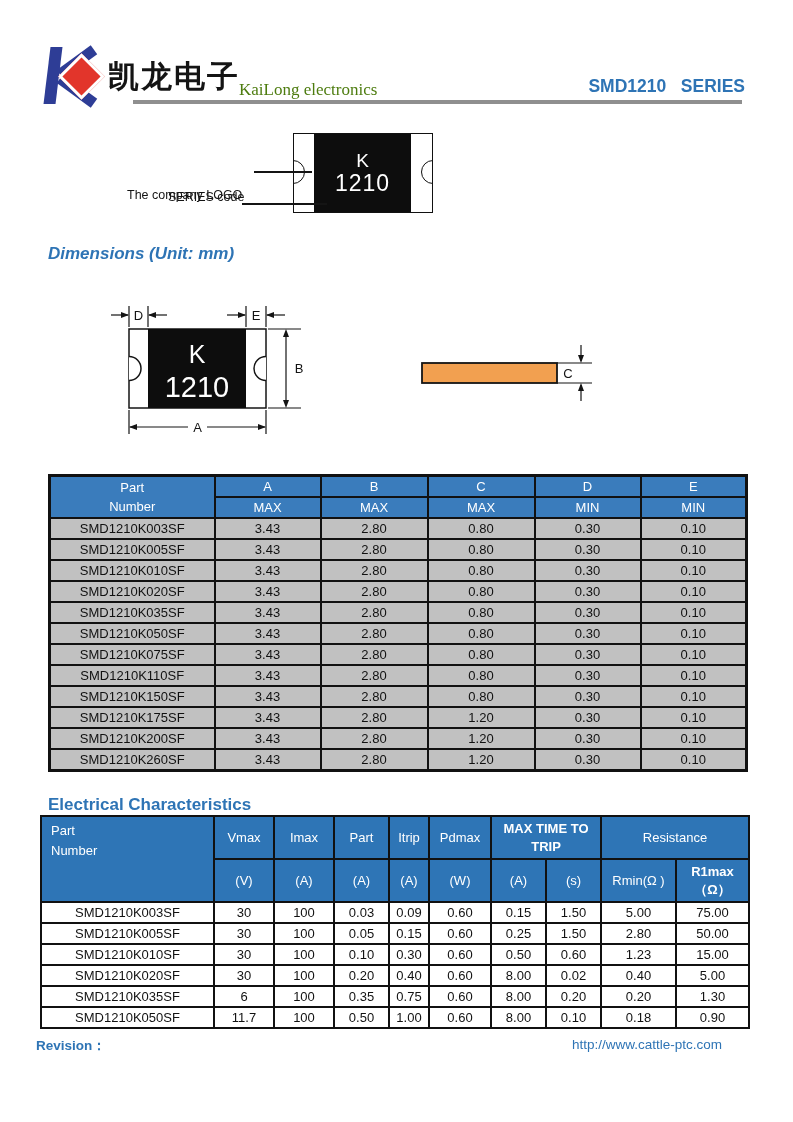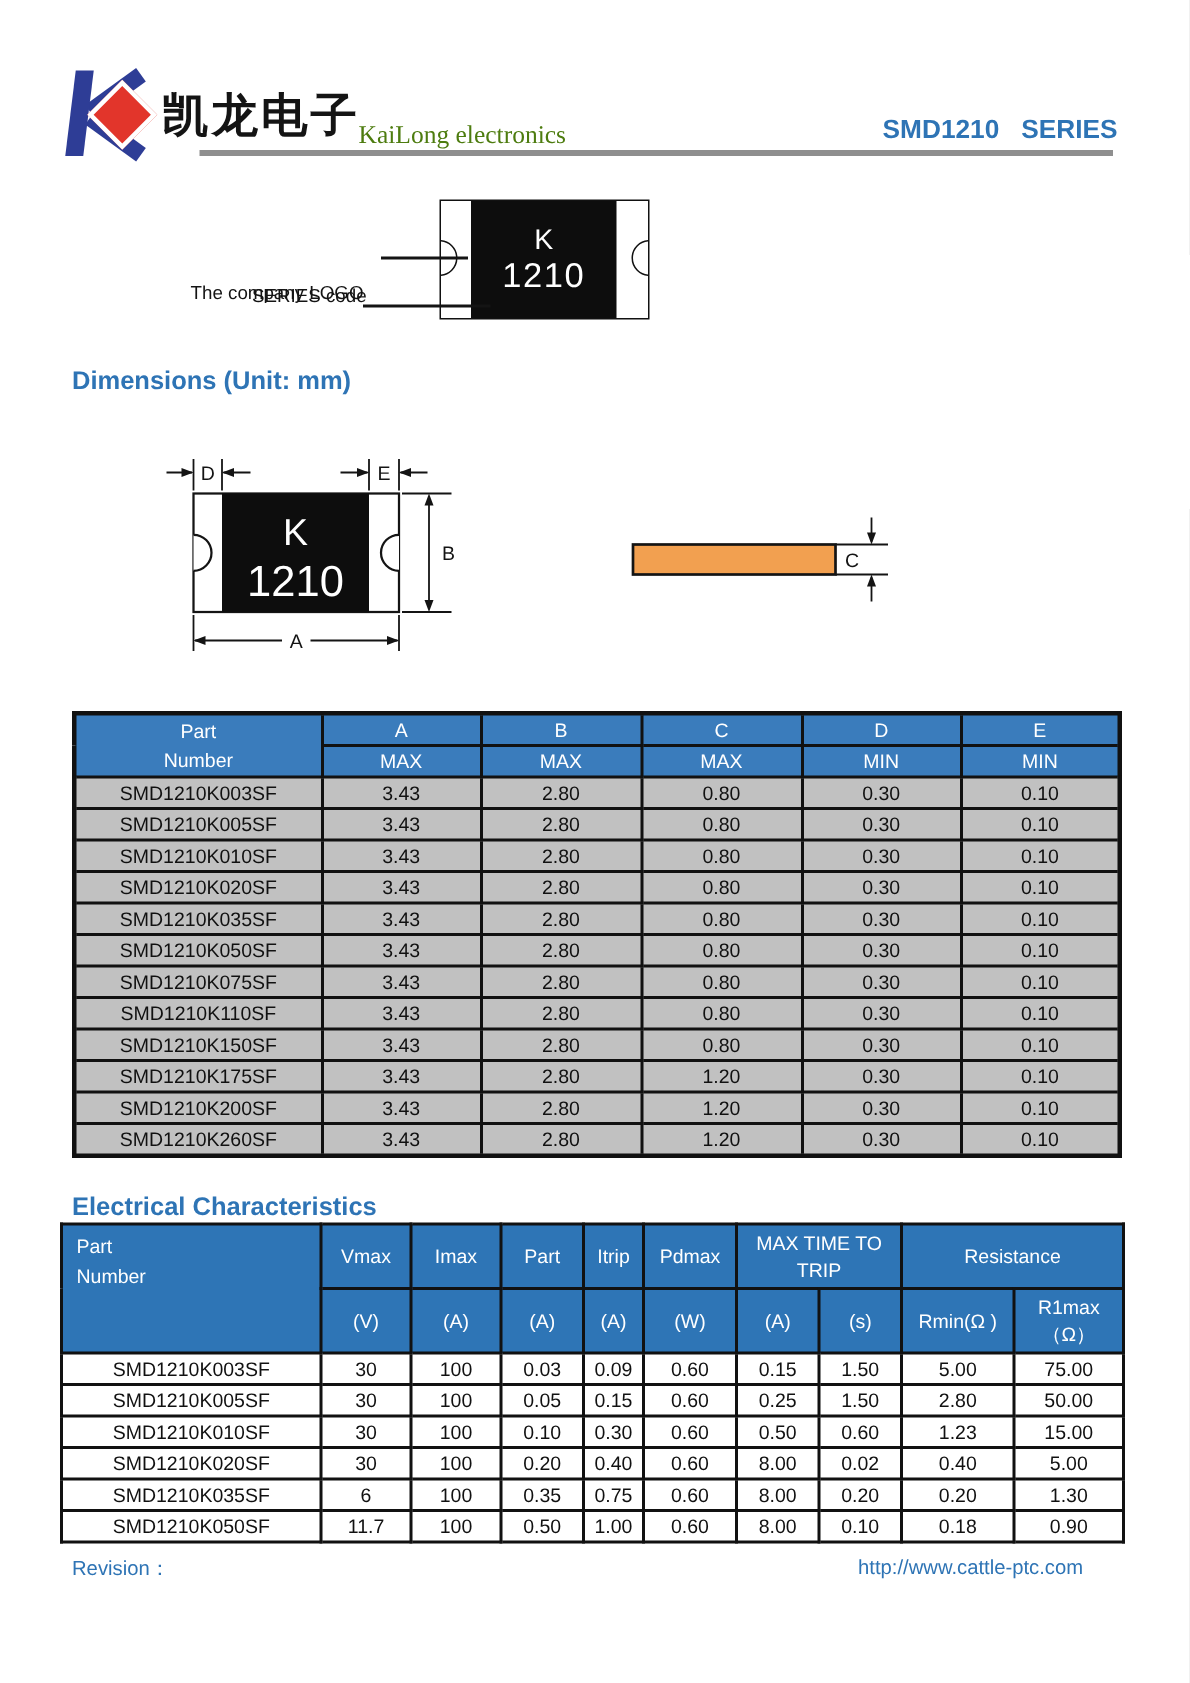--- a/index.html
+++ b/index.html
@@ -44,25 +44,25 @@
   .t1 { position:absolute; left:48px; top:474px; width:697px; border:3px solid #111; }
   .t1 th, .t1 td { border:2px solid #111; height:19px; line-height:19px; padding:0; text-align:center; font-size:13px; font-weight:400; }
   .t1 thead th { background:#3A7CBC; color:#fff; }
   .t1 tbody td { background:#C1C1C1; color:#111; }
 
   .t2 { position:absolute; left:40px; top:815px; width:708px; border:2.5px solid #111; }
   .t2 th, .t2 td { border:2px solid #111; padding:0; text-align:center; font-size:13px; font-weight:400; }
   .t2 thead th { background:#2E75B6; color:#fff; height:41px; }
   .t2 thead th.part { text-align:left; vertical-align:top; padding:4px 0 0 9px; }
   .t2 thead th.part div { line-height:20px; }
-  .t2 thead .two-line div { line-height:18px; }
+  .t2 thead .two-line div { line-height:18px;font-weight:bold; }
   .t2 tbody td { background:#fff; color:#111; height:19px; line-height:19px; }
 
   
-  .footer-rev { position:absolute; left:48px; top:1037px; font-size:13.5px; color:#2E74B5; }
+  .footer-rev { position:absolute; left:36px; top:1037px; font-size:13.5px; color:#2E74B5;font-weight:bold; }
   .footer-url { position:absolute; left:540px; top:1037px; font-size:13.5px; color:#2E74B5; text-decoration:none;padding-left:32px; }
 </style>
 </head>
 <body>
 
 <div class="page">
 
   <div class="logo">
     <div class="arm-up"></div>
     <div class="arm-down"></div>
@@ -80,21 +80,21 @@
       <div class="num">1210</div>
     </div>
     <div class="notch l"></div>
     <div class="notch r"></div>
   </div>
   <div class="fig-label" style="left:127px; top:164px;margin-top:24px;">The company LOGO</div>
   <div class="leader" style="left:254px; top:171px; width:58px;"></div>
   <div class="fig-label" style="left:168px; top:190px;text-align:right;">SERIES code</div>
   <div class="leader" style="left:242px; top:203px; width:85px;"></div>
 
-  <div class="sec-head" style="top:244px;">Dimensions (Unit: mm)</div>
+  <div class="sec-head" style="top:244px;font-style:italic;">Dimensions (Unit: mm)</div>
 
   <svg class="dimsvg" style="left:103px; top:301px;" width="212" height="140" viewBox="0 0 212 140">
     <defs>
         <clipPath id="chipclip">
           <rect x="26" y="28" width="137" height="79"></rect>
         </clipPath>
       </defs>
 
     <rect x="26" y="28" width="137" height="79" fill="#ffffff" stroke="#141414" stroke-width="1.5"></rect>
     <rect x="45" y="28" width="98" height="79" fill="#0d0d0d"></rect>

